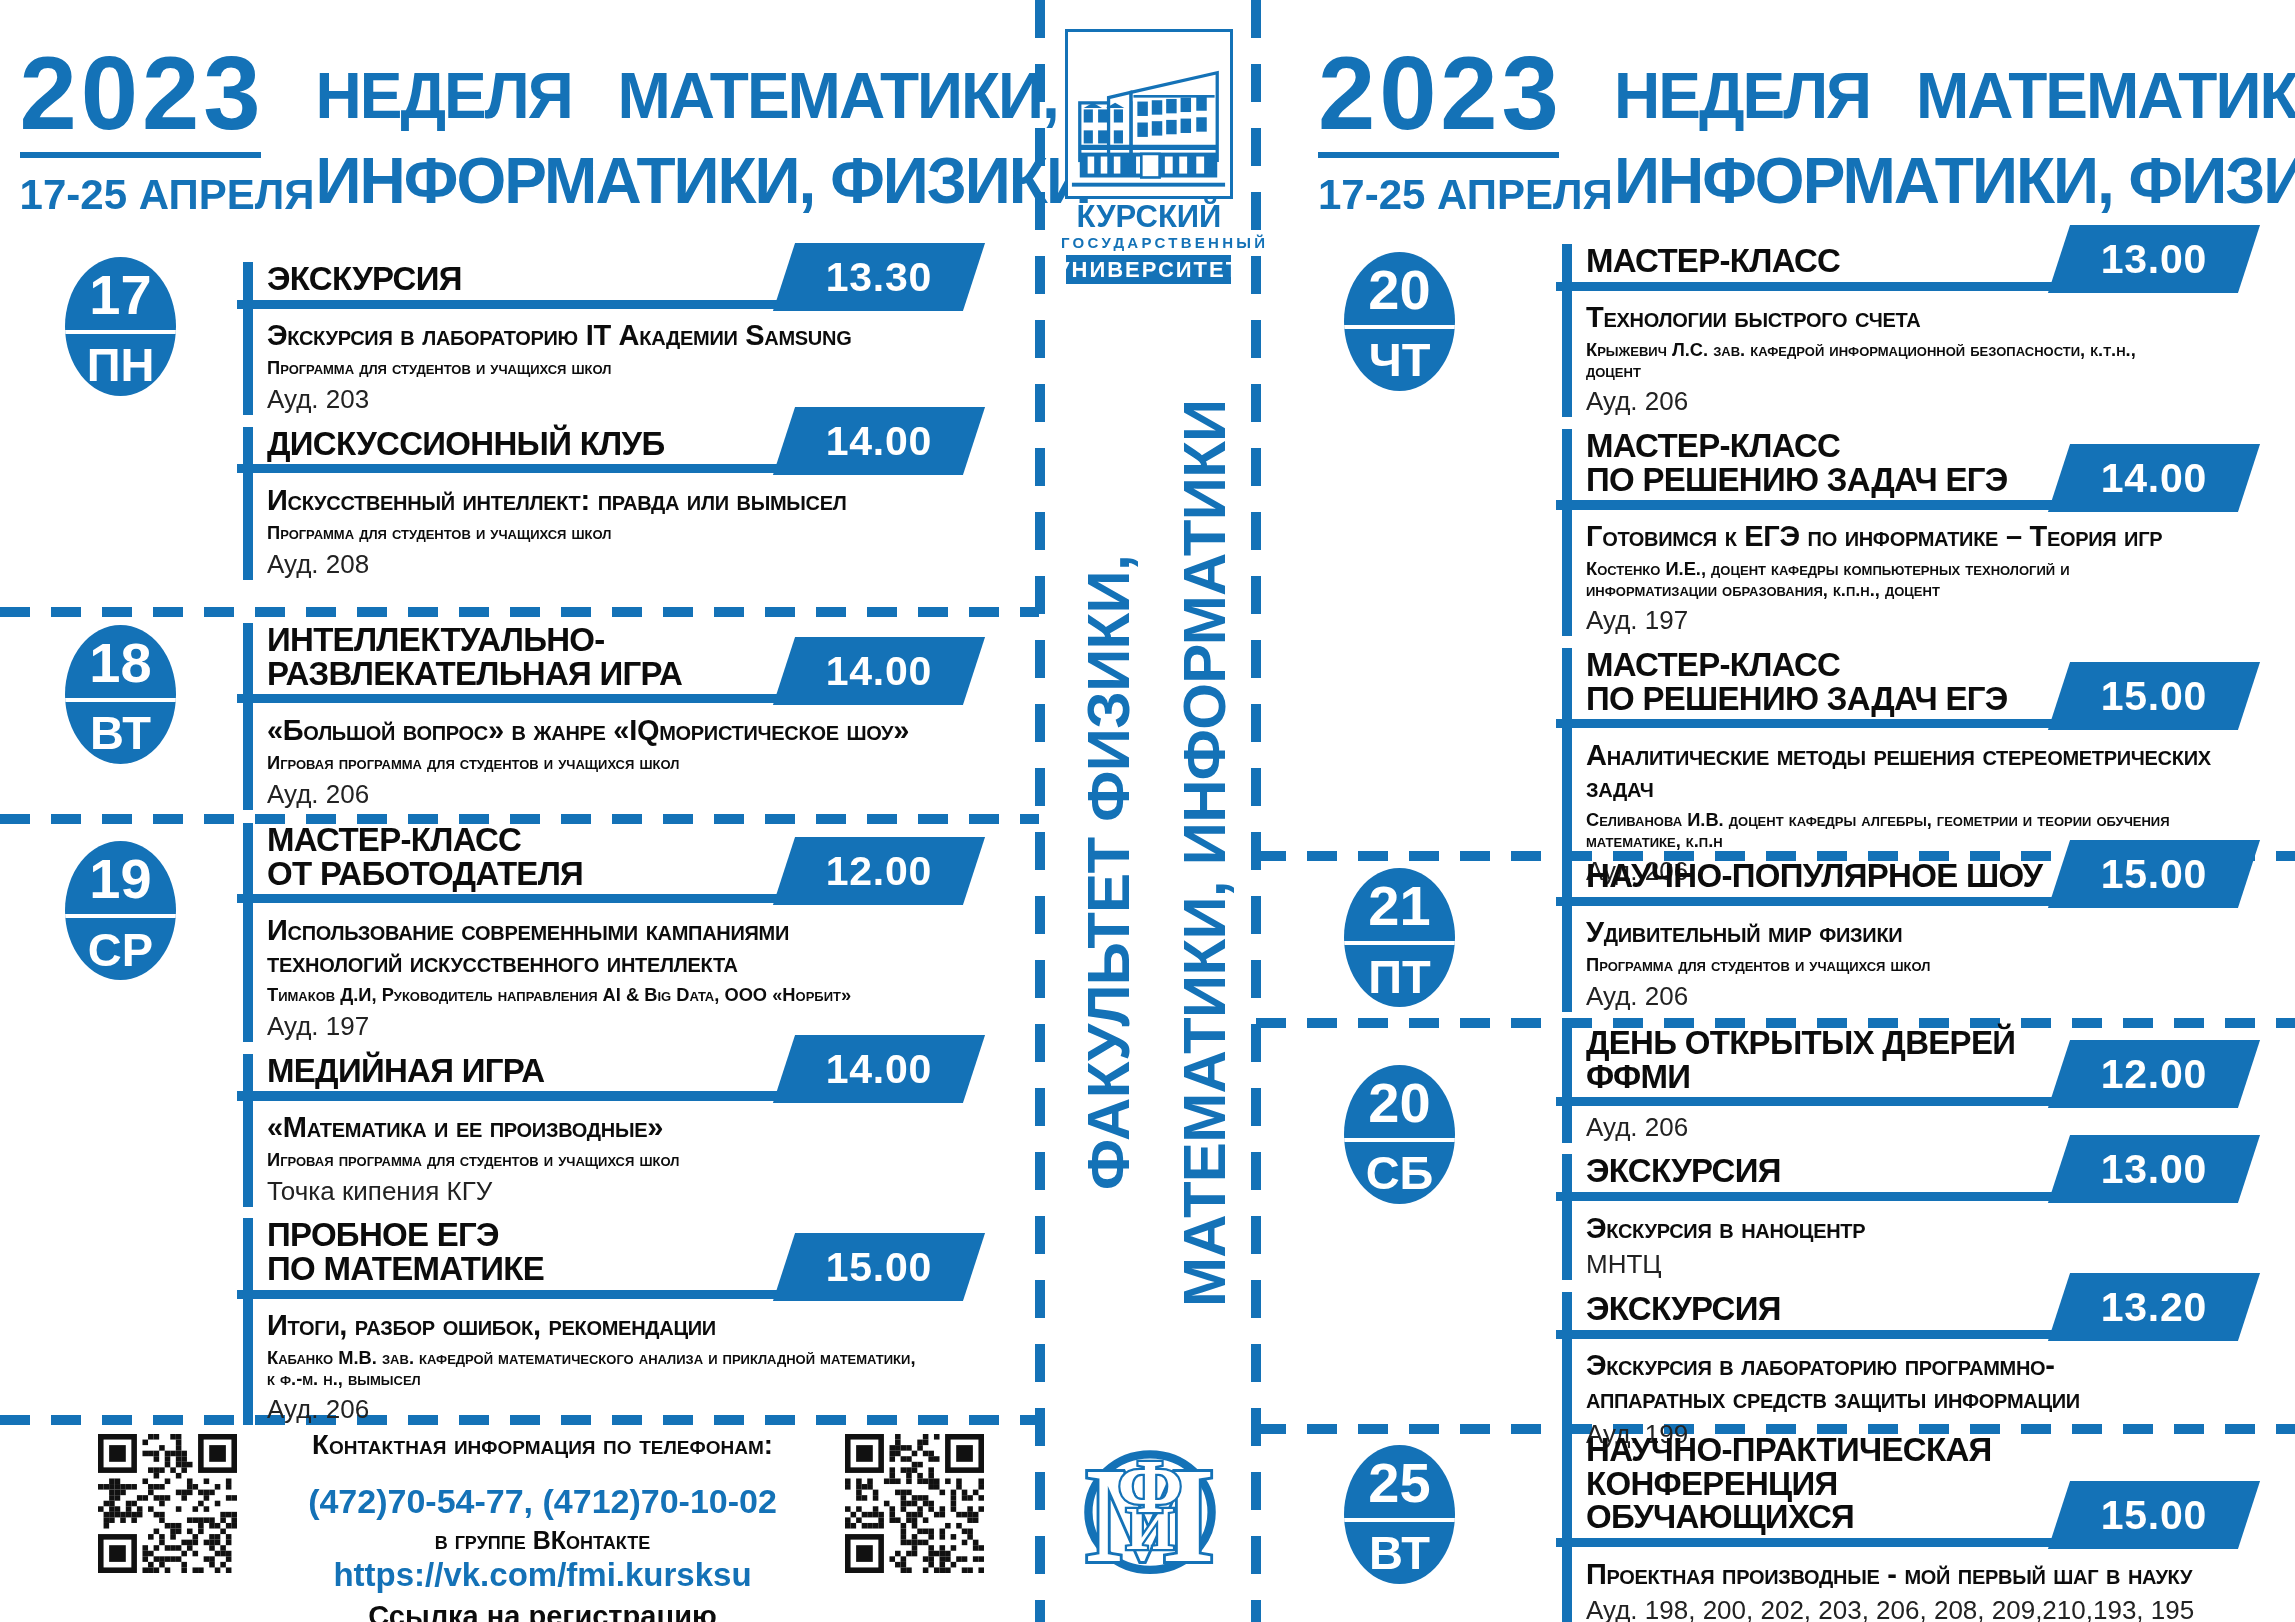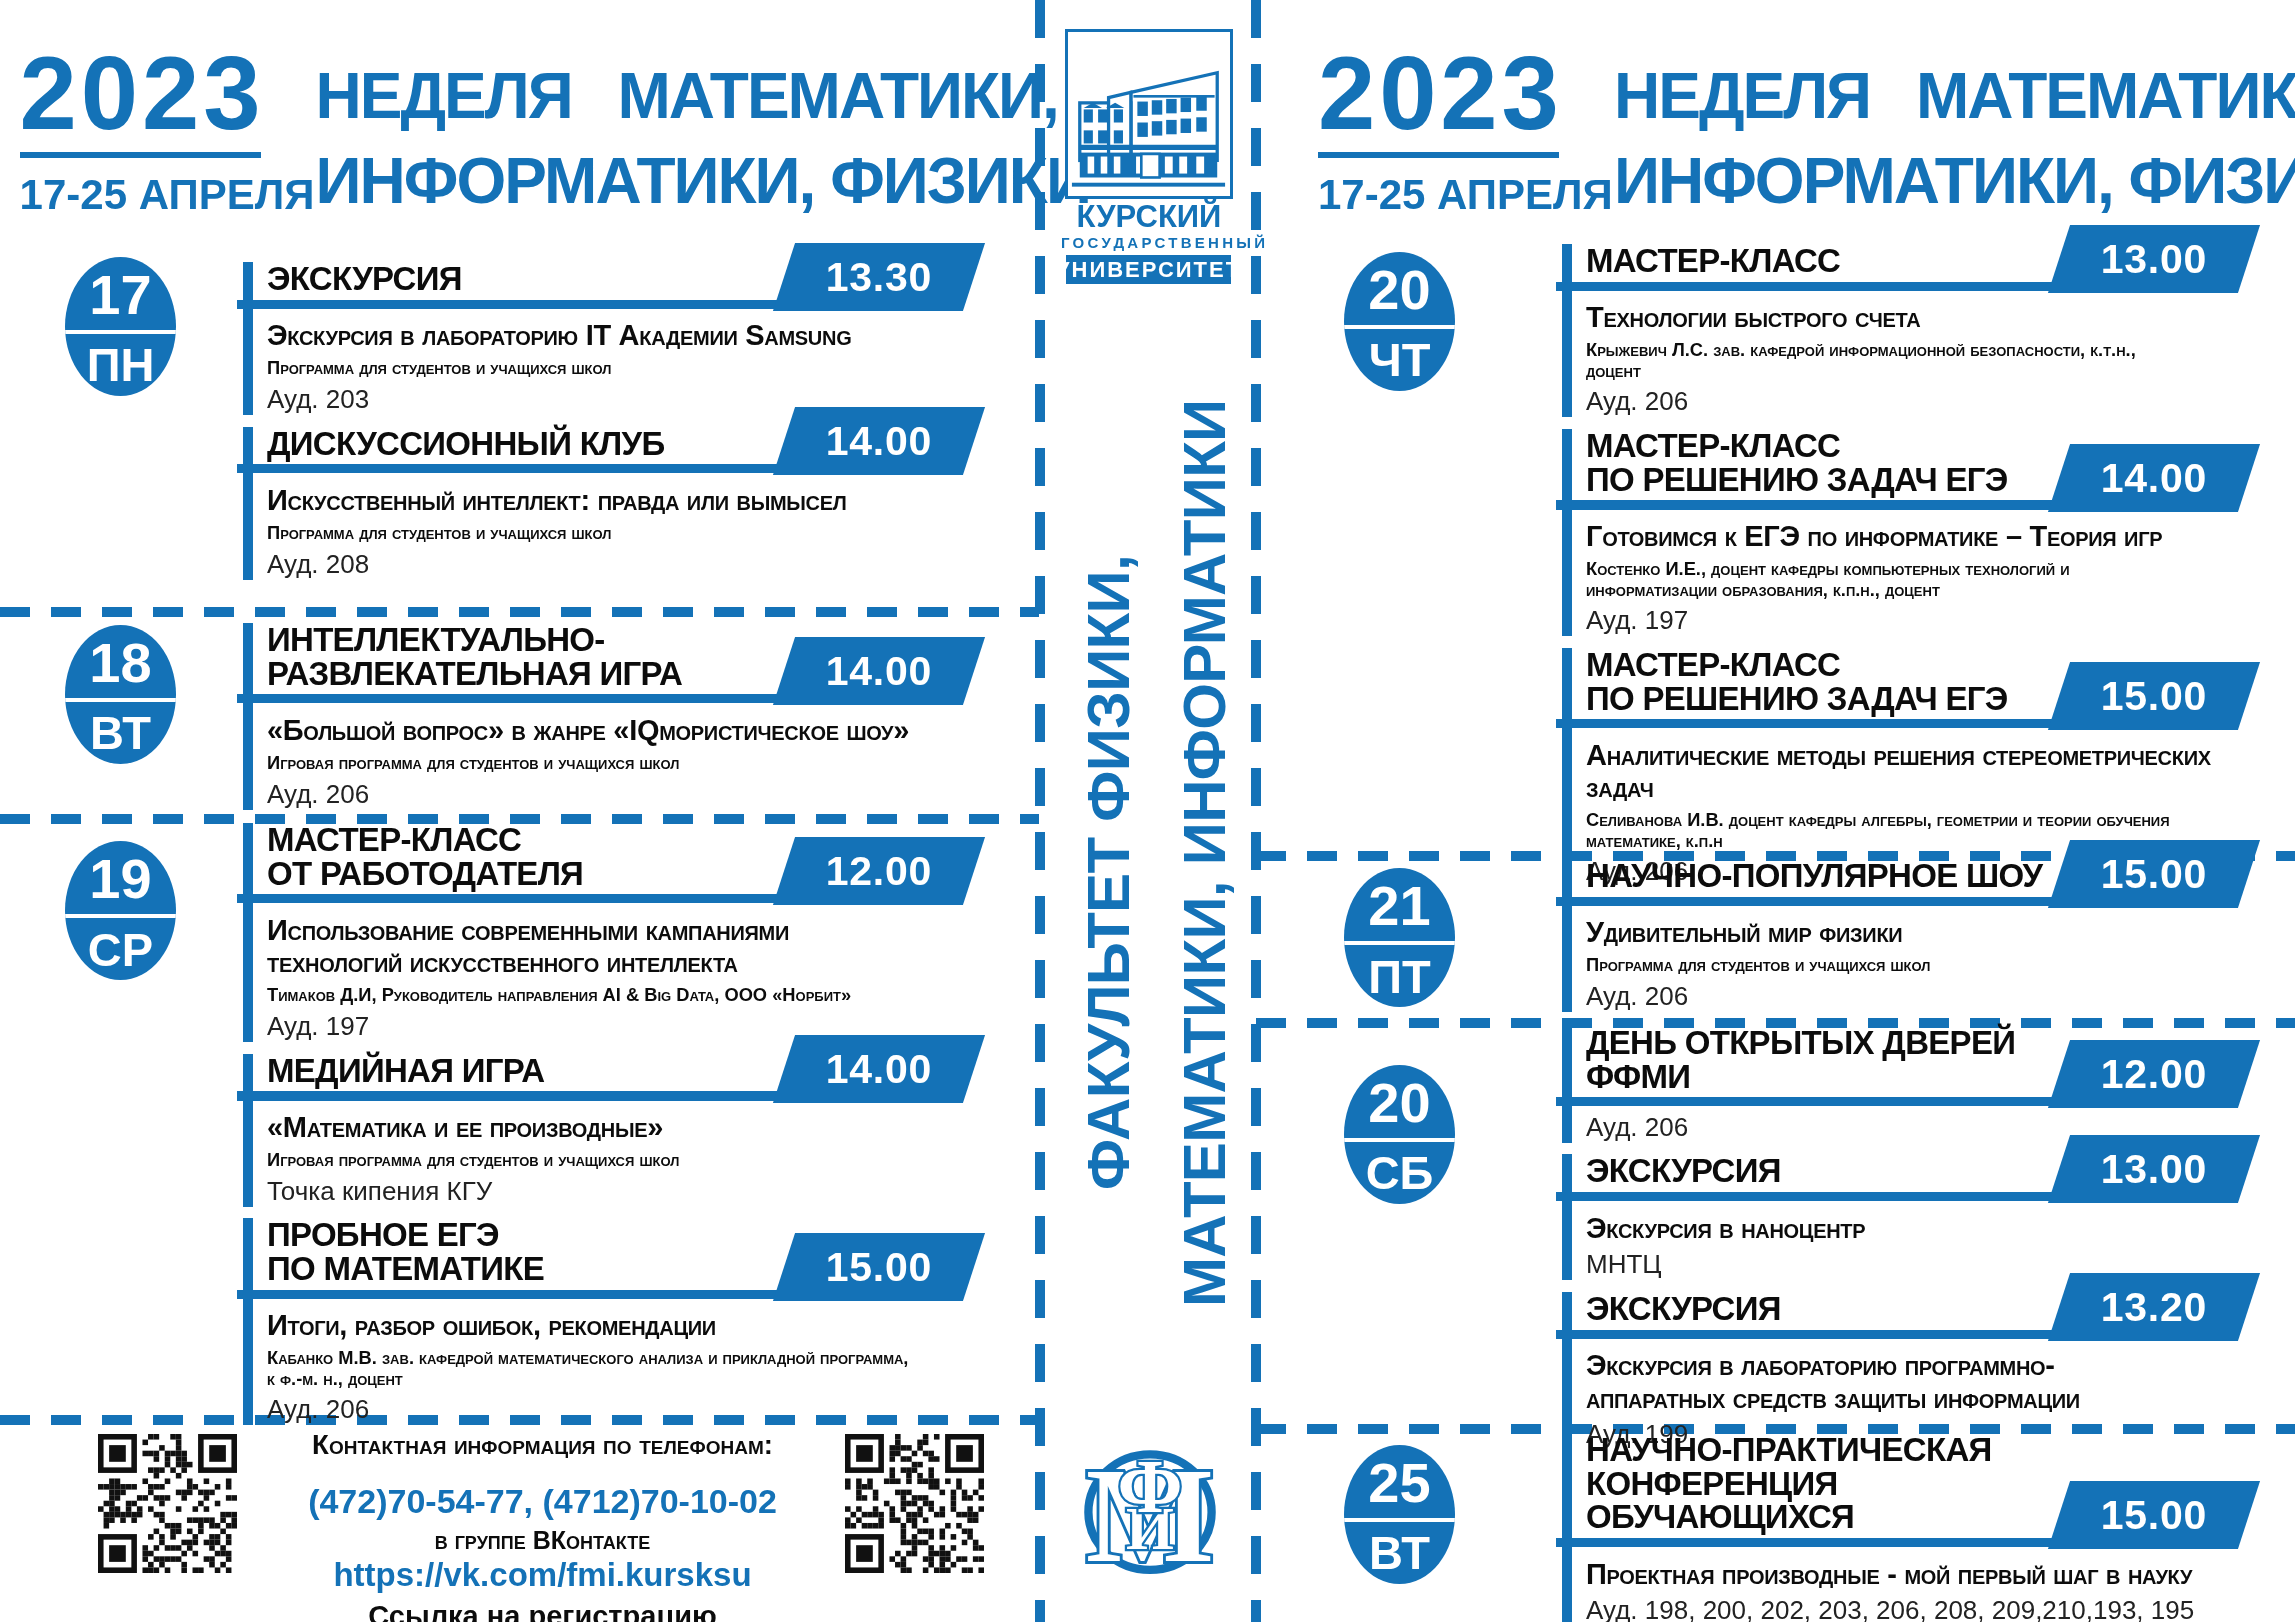--- a/index.html
+++ b/index.html
@@ -202,21 +202,21 @@
         </div>
         <div class="event">
           <div class="etitle">ПРОБНОЕ ЕГЭ
 ПО МАТЕМАТИКЕ</div>
           <div class="ebar">
             <div class="eflag">
                 <span>15.00</span>
               </div>
           </div>
           <div class="esub">Итоги, разбор ошибок, рекомендации</div>
-          <div class="espeaker">Кабанко М.В. зав. кафедрой математического анализа и прикладной программа, к ф.-м. н., доцент</div>
+          <div class="espeaker">Кабанко М.В. зав. кафедрой математического анализа и прикладной математики, к ф.-м. н., вымысел</div>
           <div class="eroom">Ауд. 206</div>
         </div>
       </div>
     </div>
 
     <div class="contact">
       <div class="qr" id="qrL"><svg viewBox="0 0 200 200" xmlns="http://www.w3.org/2000/svg">
             <rect x="72" y="0" width="8" height="8"></rect>
             <rect x="80" y="0" width="8" height="8"></rect>
             <rect x="104" y="0" width="8" height="8"></rect>

